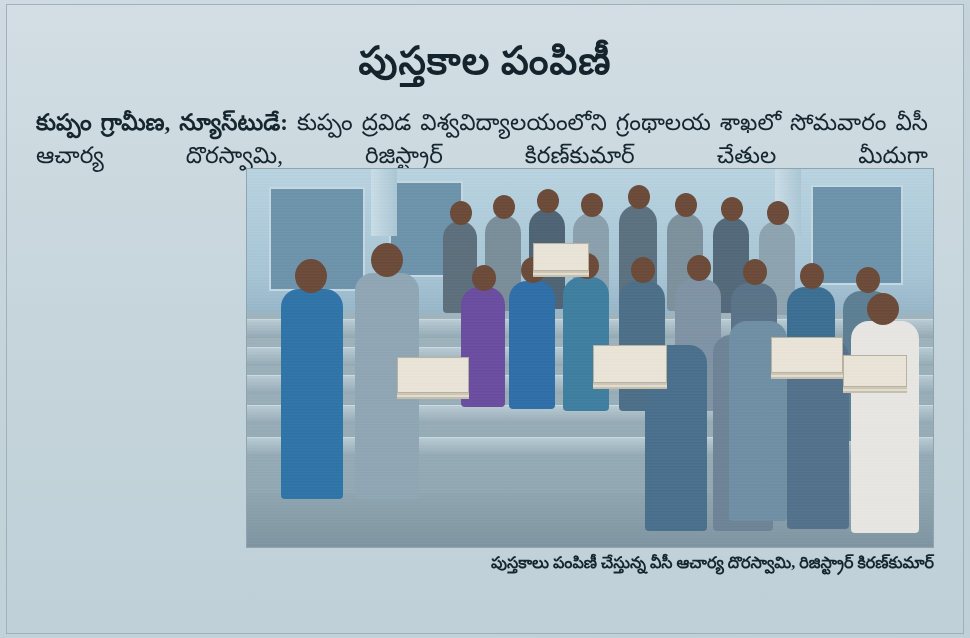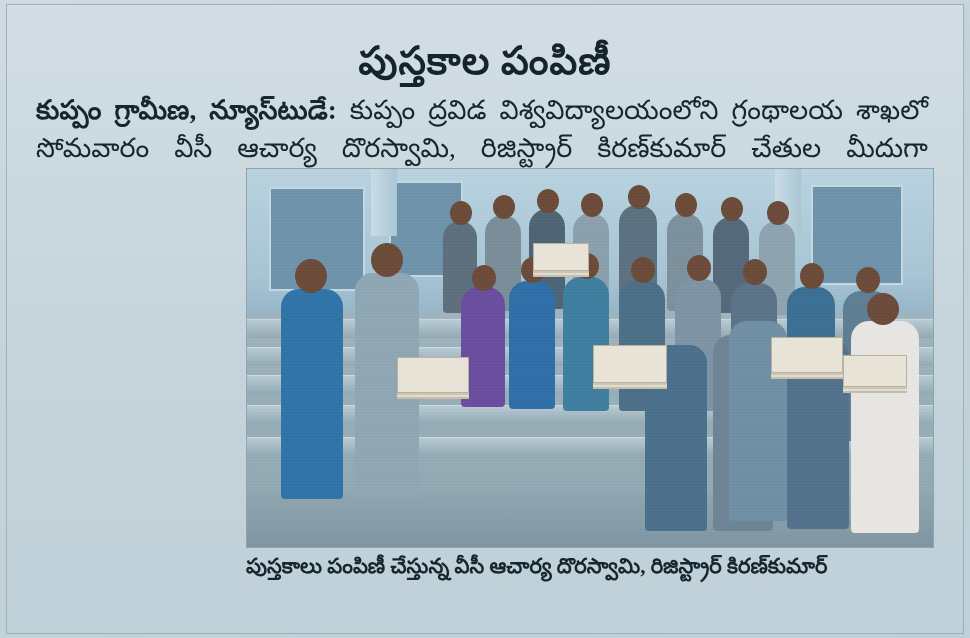--- a/index.html
+++ b/index.html
@@ -44,23 +44,23 @@
     font-size: 39px;
     font-weight: bold;
     color: #15242c;
     letter-spacing: 1px;
     line-height: 1.1;
   }
   .lead {
     position: absolute;
     left: 36px;
     right: 42px;
-    top: 64px;
-    font-family: "Liberation Serif", serif;
-    font-size: 27px;
+    top: 84px;
+    font-family: "Liberation Serif", serif;
+    font-size: 23px;
     line-height: 1.42;
     color: #16262e;
     text-align: justify;
     text-align-last: justify;
   }
   .lead .dateline {
     font-weight: bold;
   }
   .body-col {
     position: absolute;
@@ -150,25 +150,25 @@
     background: #e9e4d7;
     border: 1px solid #b9b2a0;
     box-shadow: 0 2px 0 #cdc6b5, 0 4px 0 #e3ddcf, 0 6px 0 #c6bfae;
   }
   .caption {
     position: absolute;
     left: 246px;
     top: 552px;
     width: 688px;
     font-family: "Liberation Serif", serif;
-    font-size: 21px;
+    font-size: 16px;
     font-weight: bold;
     line-height: 1.38;
     color: #16262e;
-    text-align: left;
+    text-align: right;
   }
   .grain {
     position: absolute;
     inset: 0;
     pointer-events: none;
     background:
       repeating-linear-gradient(0deg, rgba(255,255,255,0.035) 0px, rgba(255,255,255,0.035) 1px, rgba(0,0,0,0.02) 2px, rgba(0,0,0,0.02) 3px);
     opacity: .55;
   }
 </style>

